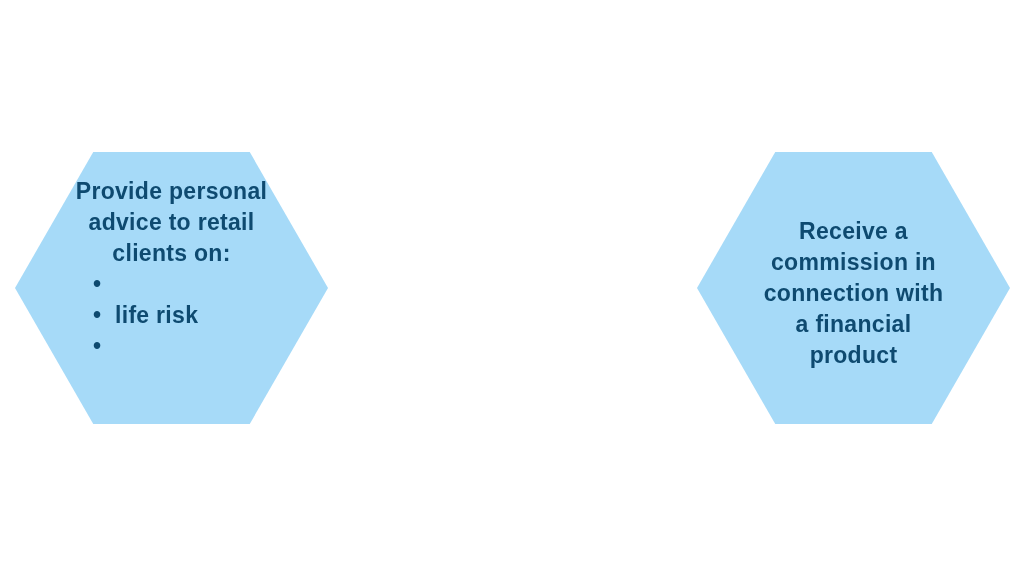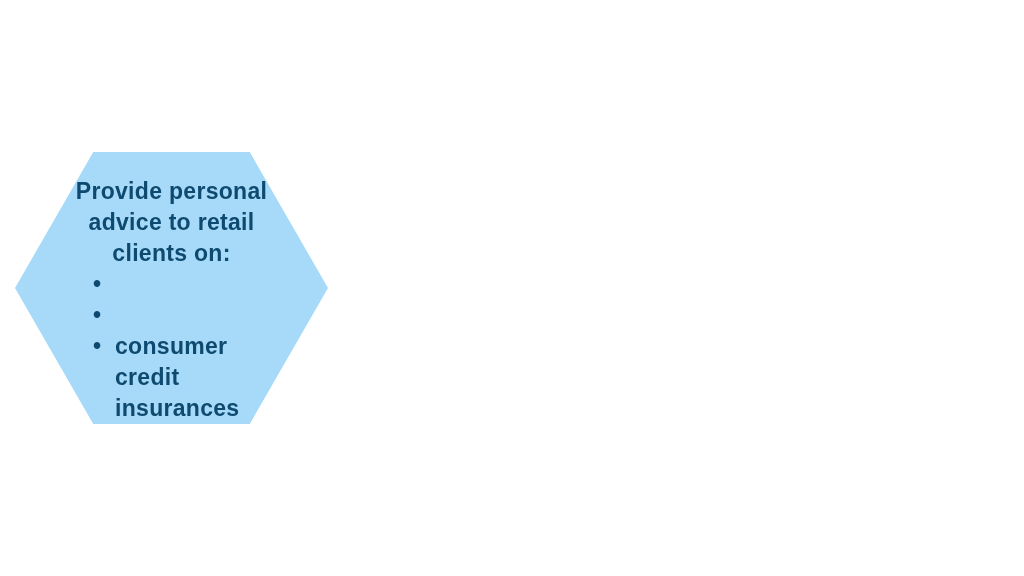--- a/index.html
+++ b/index.html
@@ -71,25 +71,30 @@
   <div class="hexagon hex-left">
     <div class="hex-heading">Provide personal
 advice to retail
 clients on:</div>
     <div class="bullet-list">
       <div class="bullet-item">
         <span class="bullet-glyph">•</span>
       </div>
       <div class="bullet-item">
         <span class="bullet-glyph">•</span>
+        <span class="bullet-text">life risk</span>
       </div>
       <div class="bullet-item">
         <span class="bullet-glyph">•</span>
-        <span class="bullet-text">consumer
-credit
-insurances</span>
       </div>
     </div>
   </div>
 
 
+  <div class="hexagon hex-right">
+    <div class="hex-heading">Receive a
+commission in
+connection with
+a financial
+product</div>
+  </div>
 
 </div>
 
 </body></html>

